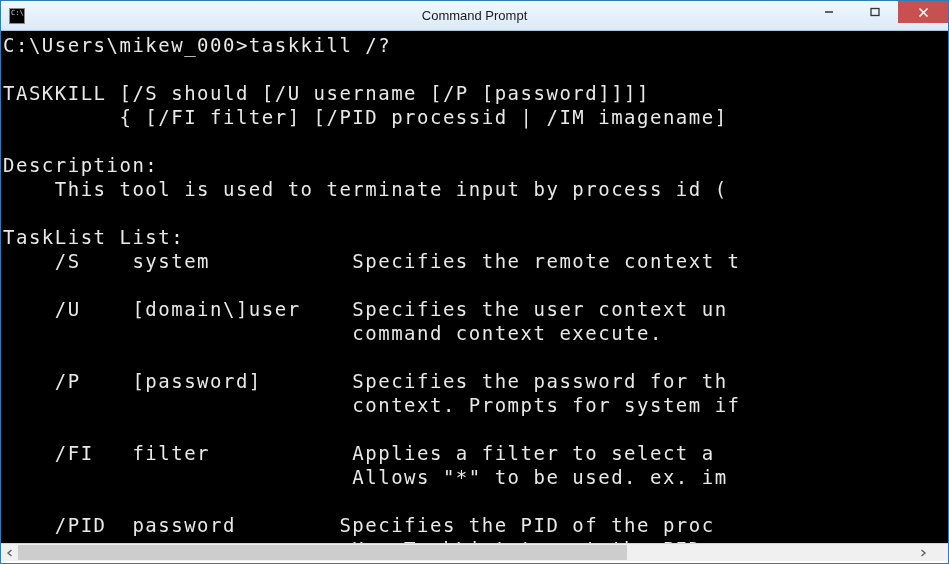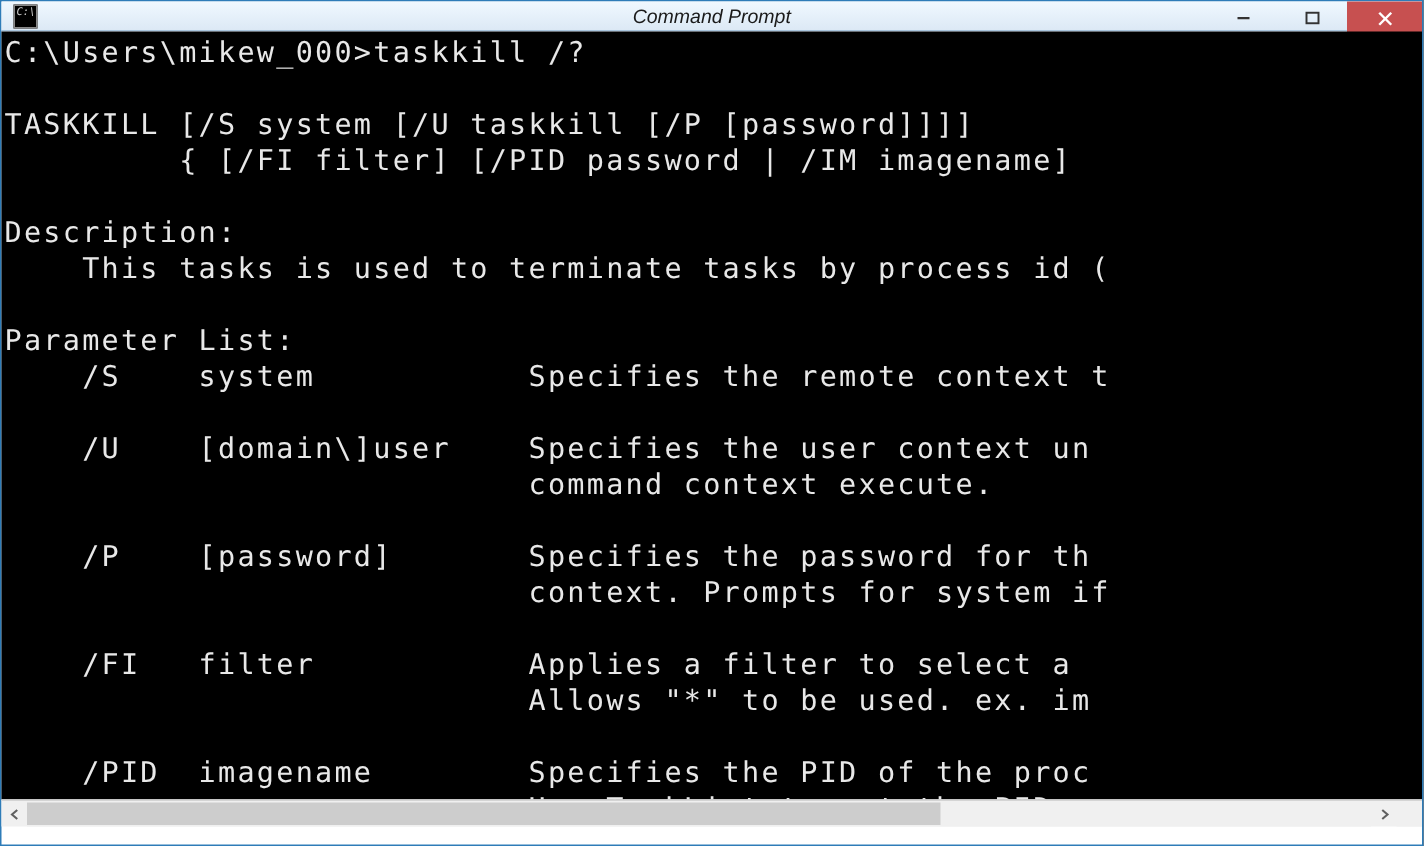--- a/index.html
+++ b/index.html
@@ -9,27 +9,26 @@
     }
     body {
       width: 949px;
       height: 564px;
       background: #fff;
       font-family: "Segoe UI", Tahoma, sans-serif;
       overflow: hidden;
       border: 1px solid #2e7cb8;
     }
     .titlebar {
-      height: 20px;
+      height: 30px;
       background: linear-gradient(to bottom, #f0f8ff, #dce9f5);
       display: flex;
       align-items: center;
       position: relative;
       border-bottom: 1px solid #a8c4dd;
-      font-style: italic;
     }
     .app-icon {
       width: 16px;
       height: 16px;
       margin: 0 6px 0 8px;
       background: #000;
       border: 1px solid #888;
       position: relative;
       display: flex;
       align-items: flex-start;
@@ -151,39 +150,39 @@
           <line x1="1.5" y1="1.5" x2="9.5" y2="9.5" stroke="#fff" stroke-width="1.6"></line>
           <line x1="9.5" y1="1.5" x2="1.5" y2="9.5" stroke="#fff" stroke-width="1.6"></line>
         </svg>
     </div>
   </div>
 </div>
 
 <div class="terminal-area">
   <div class="terminal-content"><span>C:\Users\mikew_000&gt;taskkill /?</span>
 <span></span>
-<span>TASKKILL [/S system [/U taskkill [/P [password]]]]</span>
-<span>         { [/FI filter] [/PID password | /IM imagename]</span>
+<span>TASKKILL [/S should [/U username [/P [password]]]]</span>
+<span>         { [/FI filter] [/PID processid | /IM imagename]</span>
 <span></span>
 <span>Description:</span>
-<span>    This tasks is used to terminate tasks by process id (</span>
+<span>    This tool is used to terminate input by process id (</span>
 <span></span>
-<span>Parameter List:</span>
+<span>TaskList List:</span>
 <span>    /S    system           Specifies the remote context t</span>
 <span></span>
 <span>    /U    [domain\]user    Specifies the user context un</span>
 <span>                           command context execute.</span>
 <span></span>
 <span>    /P    [password]       Specifies the password for th</span>
 <span>                           context. Prompts for system if</span>
 <span></span>
 <span>    /FI   filter           Applies a filter to select a </span>
 <span>                           Allows "*" to be used. ex. im</span>
 <span></span>
-<span>    /PID  imagename        Specifies the PID of the proc</span>
+<span>    /PID  password        Specifies the PID of the proc</span>
 <span>                           Use TaskList to get the PID.</span></div>
 </div>
 
 <div class="scrollbar-h">
   <div class="scroll-arrow">
     <svg width="8" height="8" viewBox="0 0 8 8">
         <path d="M5.5 1 L2 4 L5.5 7" fill="none" stroke="#606060" stroke-width="1.4"></path>
       </svg>
   </div>
   <div class="scroll-track">

